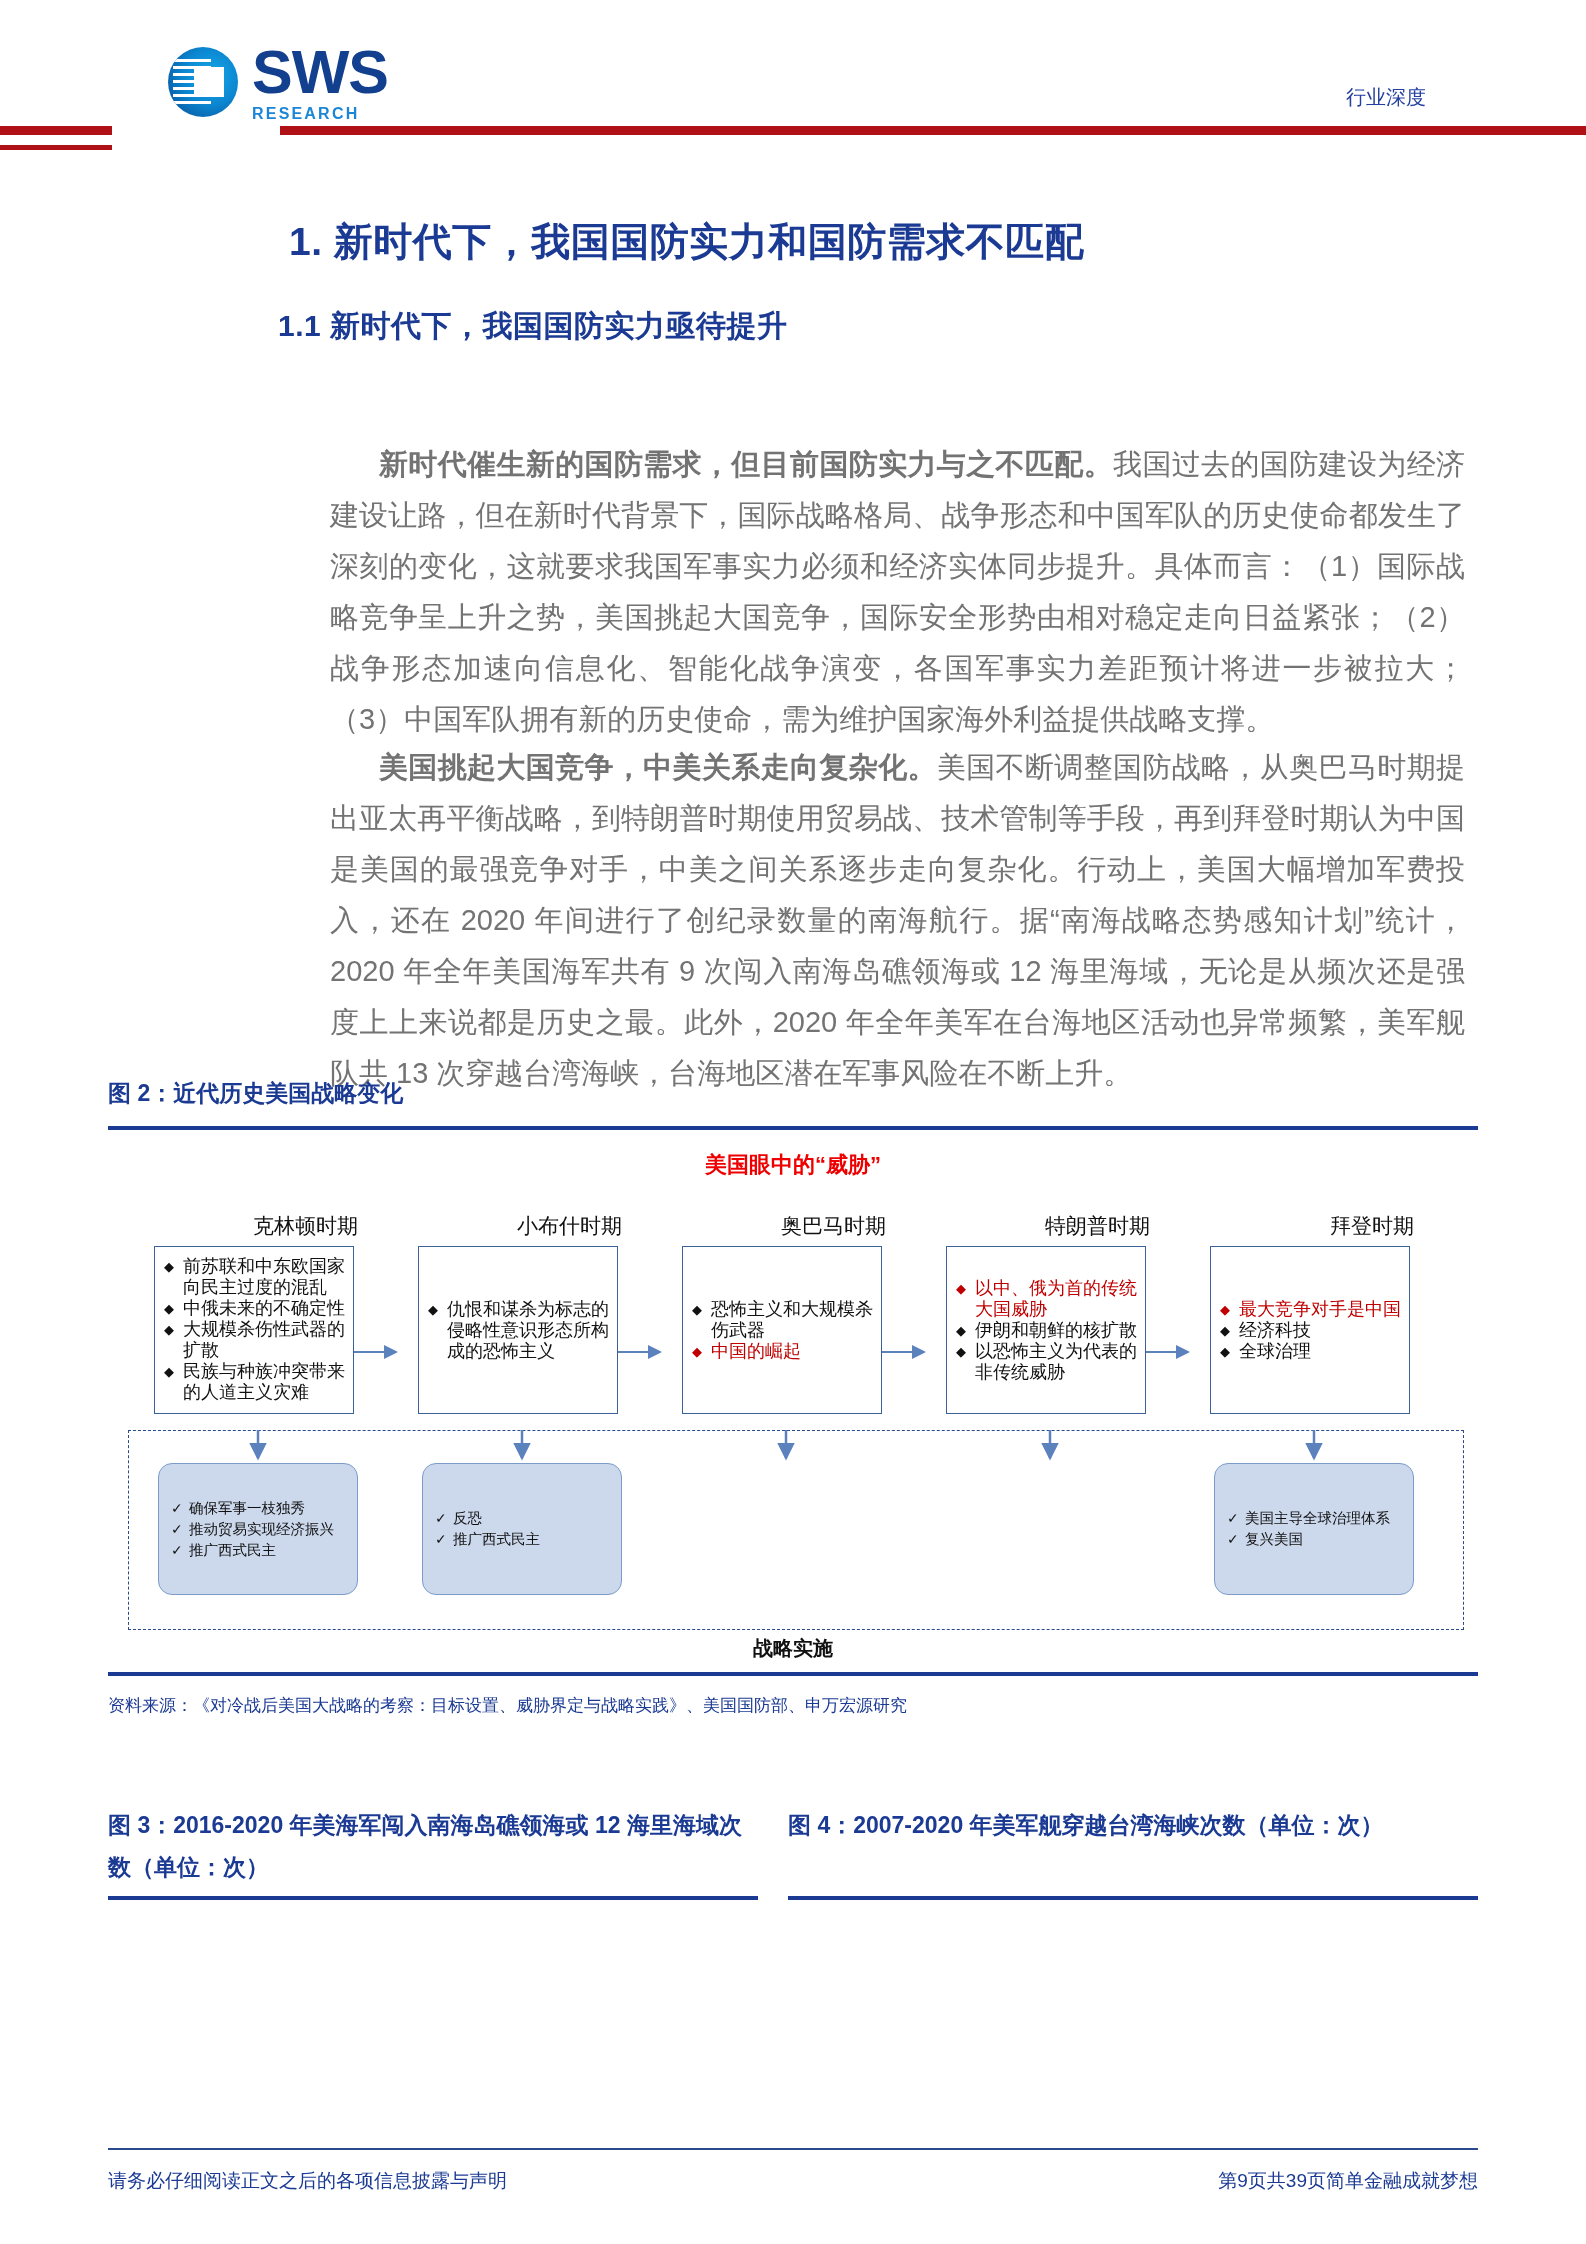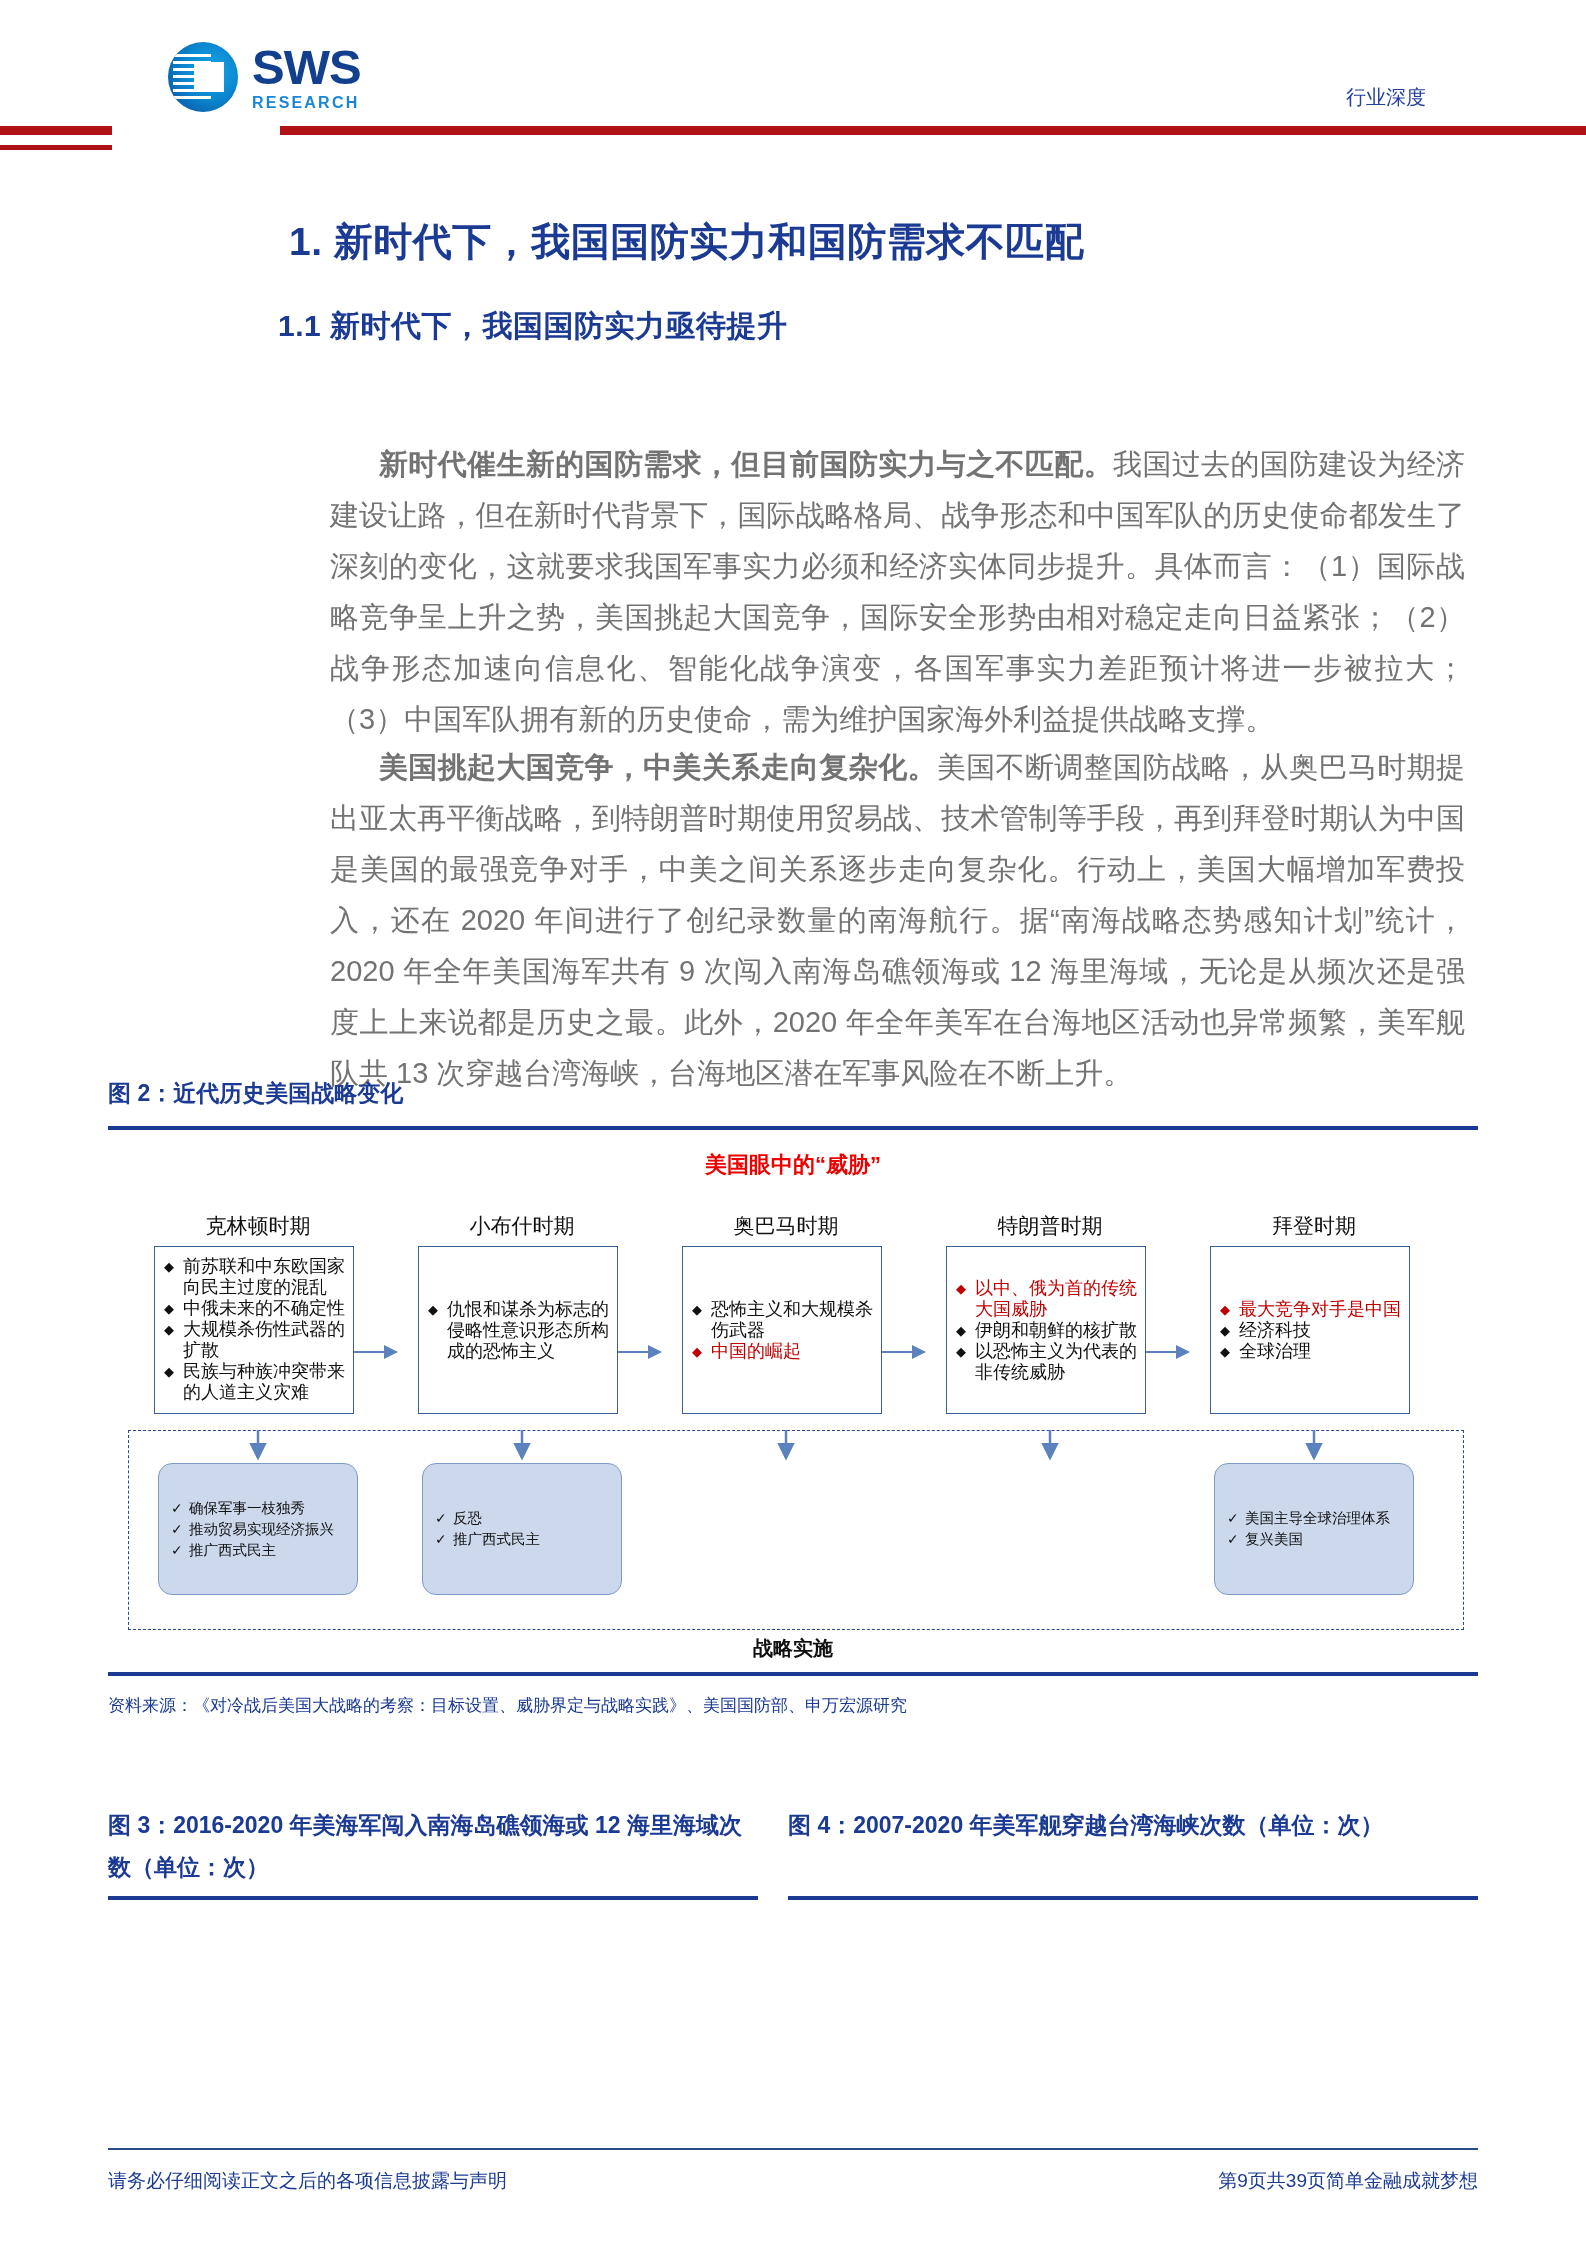--- a/index.html
+++ b/index.html
@@ -54,21 +54,21 @@
     left: 26px; top: 20px;
     width: 30px; height: 30px;
     background: #ffffff;
   }
   .logo-text {
     display: flex;
     flex-direction: column;
     line-height: 1;
   }
   .logo-sws {
-    font-size: 49px;
+    font-size: 61px;
     font-weight: 700;
     color: #123f8e;
     letter-spacing: -1px;
     font-family: "Liberation Sans", sans-serif;
   }
   .logo-research {
     font-size: 16px;
     font-weight: 700;
     color: #1b86d6;
     letter-spacing: 2.2px;
@@ -174,21 +174,21 @@
     width: 1370px;
     text-align: center;
     font-size: 22px;
     font-weight: 700;
     color: #ee0000;
   }
   .period-label {
     position: absolute;
     top: 82px;
     width: 200px;
-    text-align: center;
+    text-align: right;
     font-size: 21px;
     color: #111;
     font-family: "Liberation Serif", serif;
   }
   .threat-card {
     position: absolute;
     top: 116px;
     border: 1.6px solid #3b6196;
     background: #ffffff;
     box-sizing: border-box;

